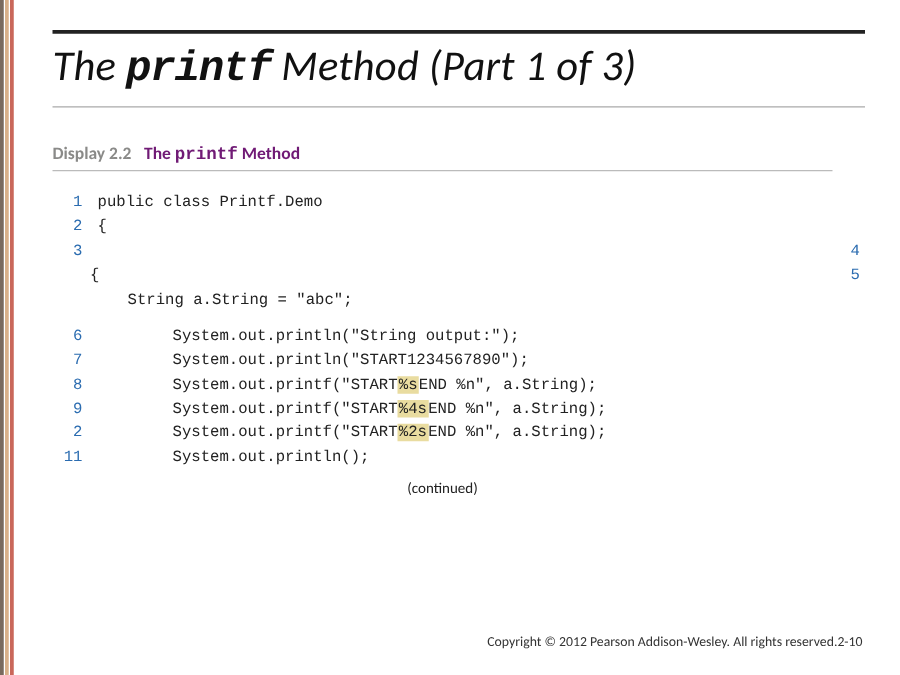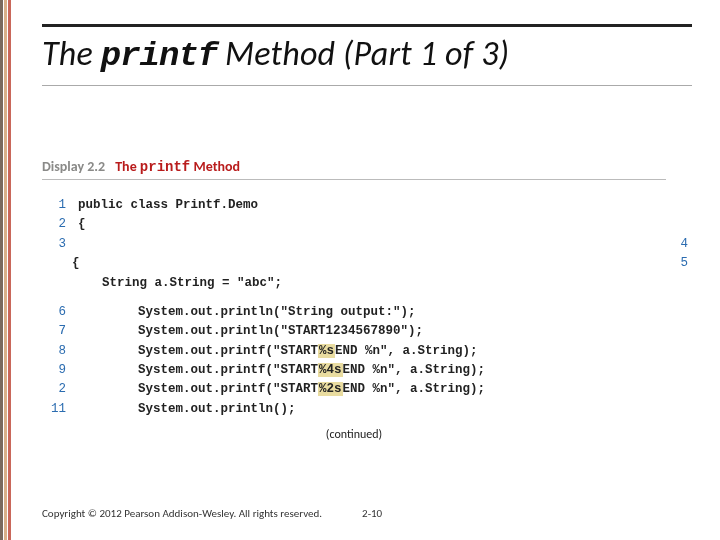--- a/index.html
+++ b/index.html
@@ -22,34 +22,34 @@
   .title-text { font-size: 34px; color: #111; letter-spacing: 0.2px; }
   .title-text .mono { font-family: 'Courier New', monospace; font-weight: bold; letter-spacing: -1px; }
 
   .display-block { margin-top: 28px; }
   .display-head {
     display: flex; align-items: baseline; gap: 10px;
     padding-bottom: 4px; border-bottom: 1px solid #bbb; width: 96%;
     font-size: 14px;
   }
   .disp-label { color: #8a8a88; font-weight: 600; text-align: right; }
-  .disp-title { color: #b91c1c; font-weight: 700; margin-top: 44px; }
+  .disp-title { color: #701a75; font-weight: 700; }
   .disp-title .mono2 { font-family: 'Courier New', monospace; font-weight: 700; }
 
   .code-area { margin-top: 16px; font-family: Consolas, 'Courier New', monospace; font-size: 12.5px; line-height: 1.55; color: #222; }
   .code-grid { display: grid; grid-template-columns: 28px 1fr; column-gap: 8px; }
   .ln { color: #2b6cb0; text-align: right; padding-right: 4px; }
-  .code-line { white-space: pre; font-weight: bold; }
+  .code-line { white-space: pre; }
   .gap { height: 10px; }
 
   .hl { background: #e9dca0; padding: 0 1px; }
 
   .continued { text-align: center; width: 96%; margin-top: 8px; font-size: 12px; color: #222; }
 
-  .footer { position: absolute; bottom: 20px; left: 42px; right: 30px; display: flex; justify-content: flex-start; font-size: 11px; color: #333; gap: 40px; }
+  .footer { position: absolute; bottom: 20px; left: 42px; right: 30px; display: flex; justify-content: flex-end; font-size: 11px; color: #333; }
 </style>
 </head>
 <body>
 
 <div class="side-stripe">
   <div class="stripe-bar sb1"></div>
   <div class="stripe-bar sb2"></div>
   <div class="stripe-bar sb3"></div>
 </div>
 

